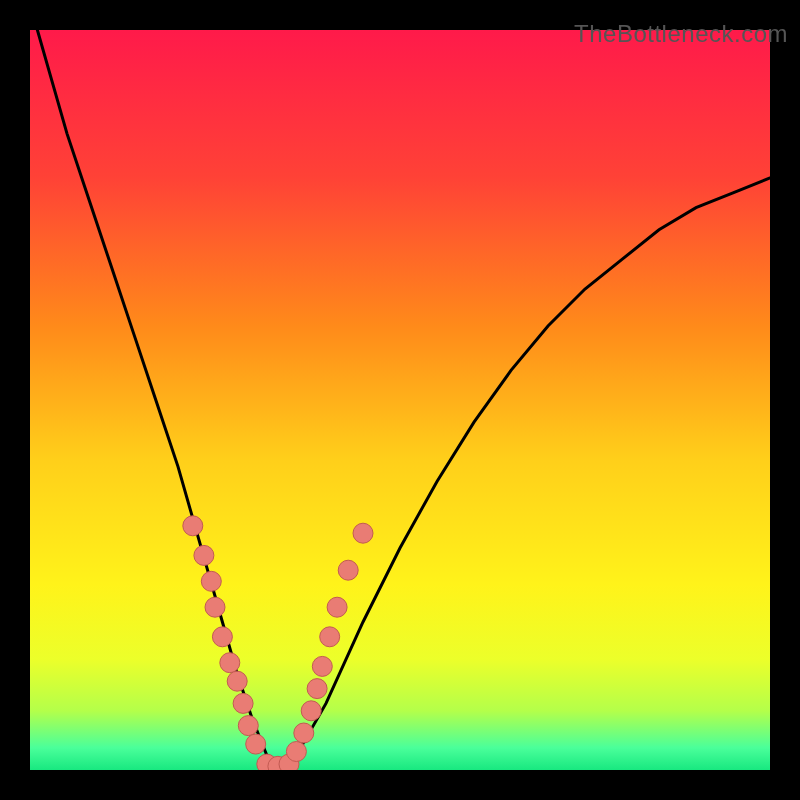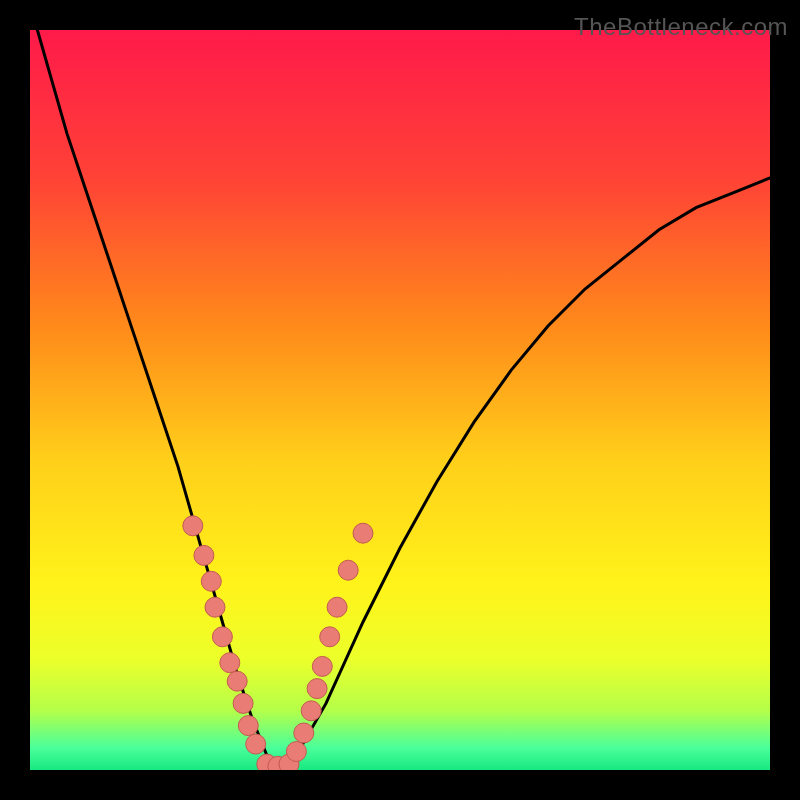--- a/index.html
+++ b/index.html
@@ -20,21 +20,21 @@
   }
   .plot {
     position: absolute;
     left: 30px;
     top: 30px;
     width: 740px;
     height: 740px;
   }
   .watermark {
     position: absolute;
-    top: 13px;
+    top: 20px;
     right: 12px;
     color: #555;
     font-size: 24px;
     font-weight: 500;
     letter-spacing: 0.5px;
     user-select: none;
   }
 </style>
 </head>
 <body>

